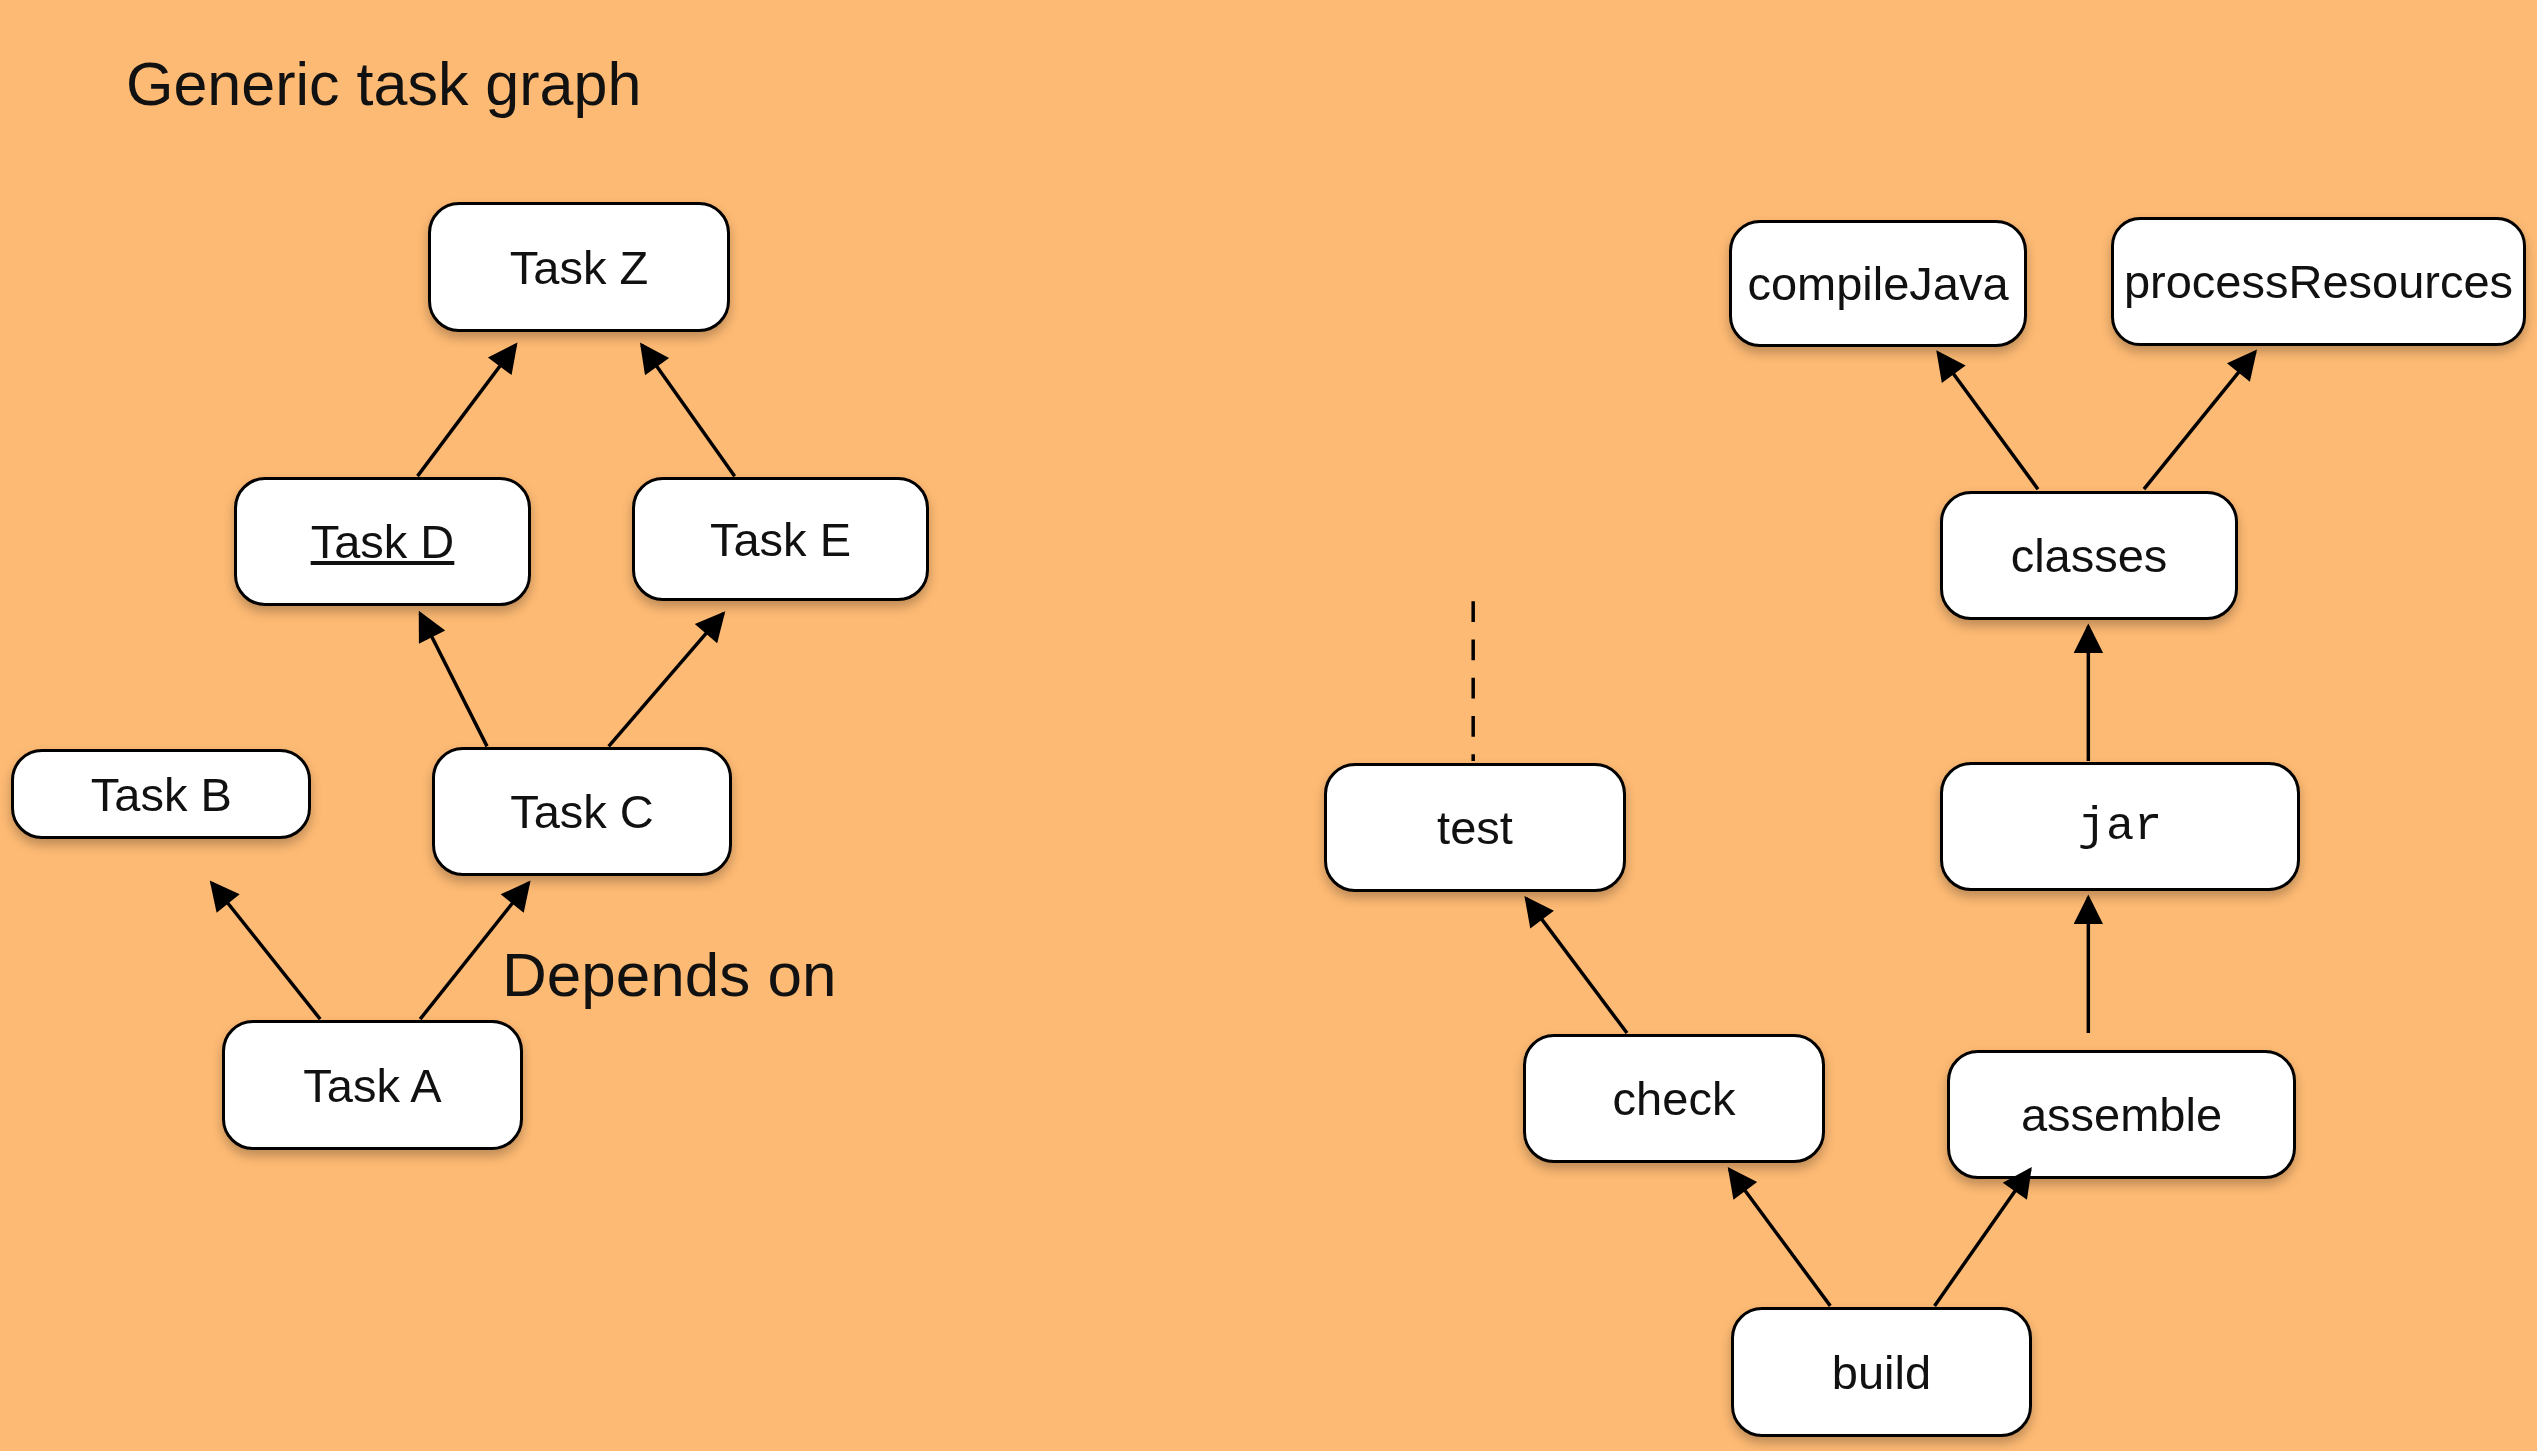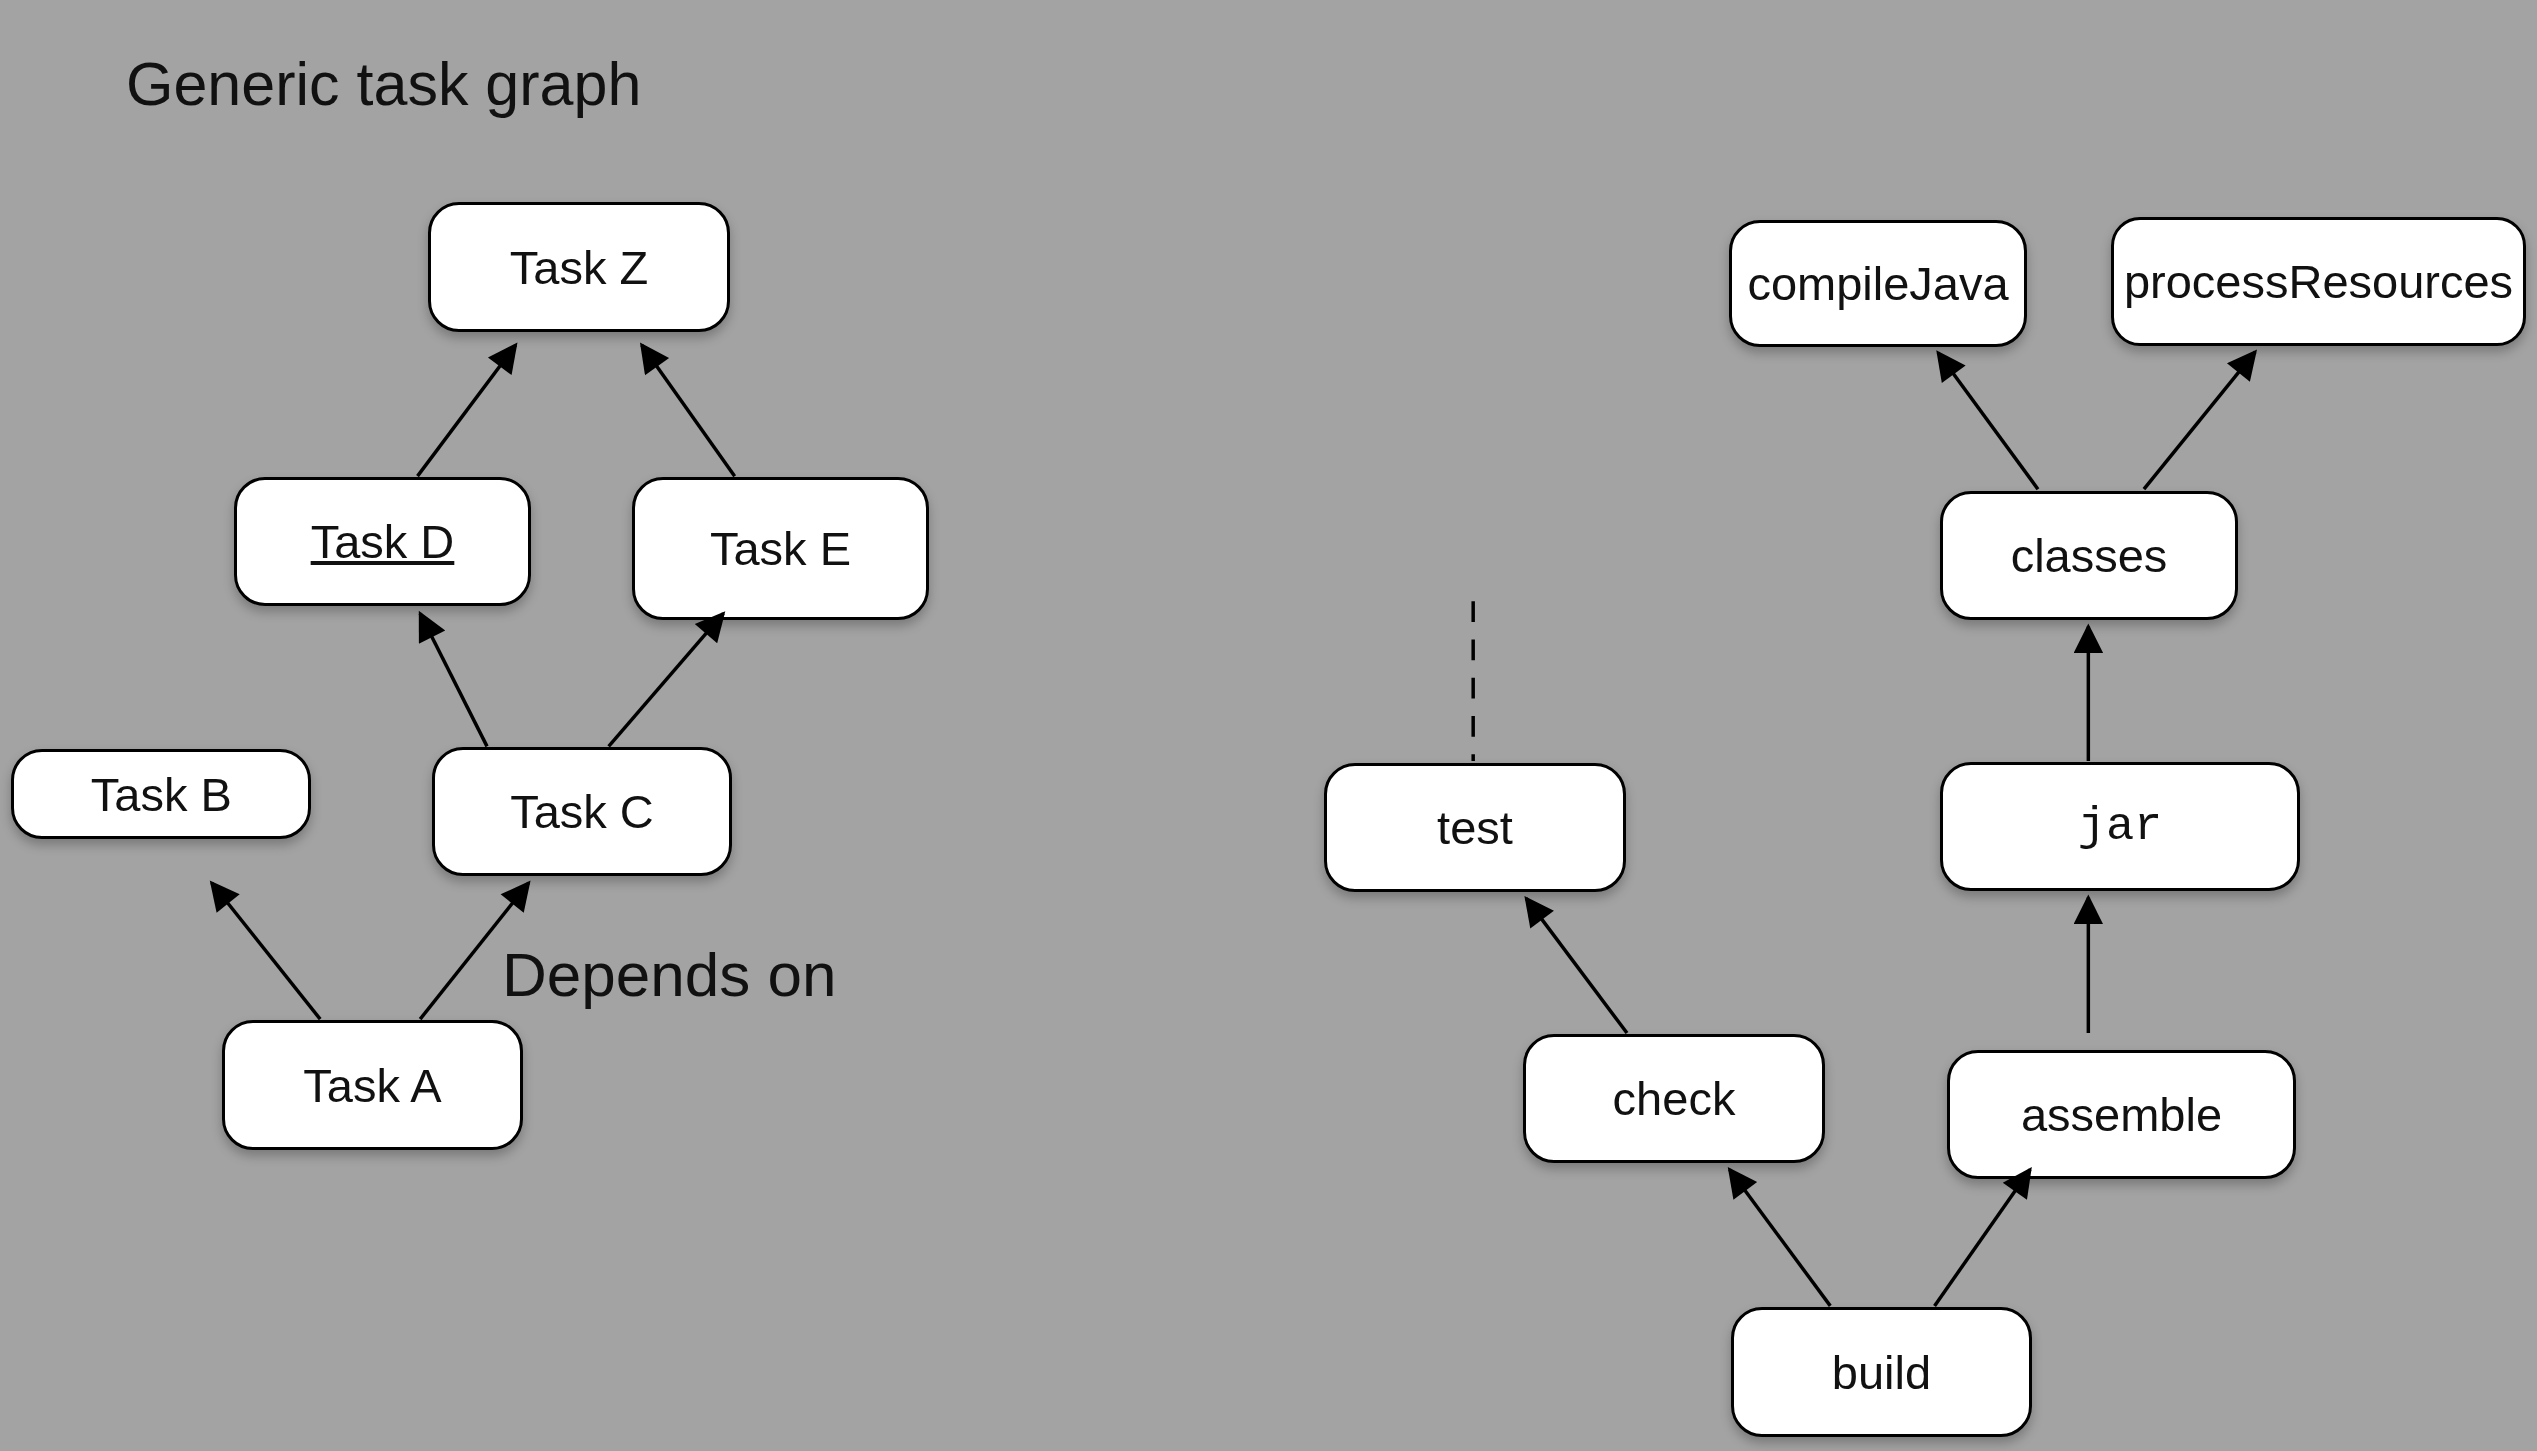--- a/index.html
+++ b/index.html
@@ -4,21 +4,21 @@
 <style>
   html, body {
     margin: 0;
     padding: 0;
     background: #ffffff;
   }
   .canvas {
     position: relative;
     width: 2538px;
     height: 1451px;
-    background: #a3a3a3;
+    background: #fdba74;
     font-family: "Liberation Sans", sans-serif;
     color: #000000;
     overflow: hidden;
   }
   .diagram-title {
     position: absolute;
     font-size: 61px;
     font-weight: 400;
     color: #111111;
     white-space: nowrap;
@@ -76,21 +76,21 @@
 <div class="canvas">
 
   <div class="diagram-title title-left">Generic task graph</div>
 
 
   <div class="annotation">Depends on</div>
 
   <div id="nodes-layer">
       <div class="node" style="left: 428px; top: 202px; width: 302px; height: 130px;">Task Z</div>
       <div class="node" style="left: 234px; top: 477px; width: 297px; height: 129px; text-decoration: underline;">Task D</div>
-      <div class="node" style="left: 632px; top: 477px; width: 297px; height: 143px;">Task E</div>
+      <div class="node" style="left: 632px; top: 477px; width: 297px; height: 124px;">Task E</div>
       <div class="node" style="left: 11.3px; top: 749px; width: 300px; height: 90px;">Task B</div>
       <div class="node" style="left: 432px; top: 747px; width: 300px; height: 129px;">Task C</div>
       <div class="node" style="left: 222px; top: 1020px; width: 301px; height: 130px;">Task A</div>
       <div class="node" style="left: 1729px; top: 220px; width: 298px; height: 127px;">compileJava</div>
       <div class="node" style="left: 2111px; top: 217px; width: 415px; height: 129px; border-radius: 29px;">processResources</div>
       <div class="node" style="left: 1940px; top: 491px; width: 298px; height: 129px;">classes</div>
       <div class="node" style="left: 1324px; top: 763px; width: 302px; height: 129px;">test</div>
       <div class="node" style="left: 1940px; top: 762px; width: 360px; height: 129px; font-family: Liberation Mono, monospace;">jar</div>
       <div class="node" style="left: 1523px; top: 1034px; width: 302px; height: 129px;">check</div>
       <div class="node" style="left: 1947px; top: 1034px; width: 349px; height: 129px; margin-top: 16px;">assemble</div>

